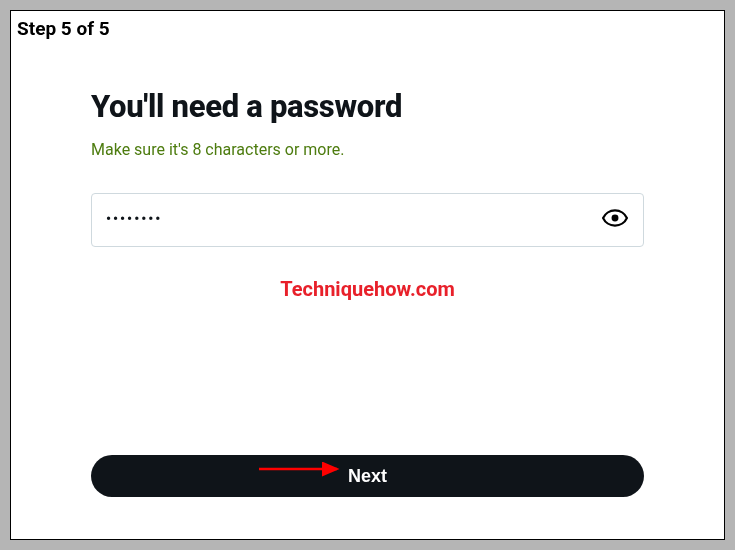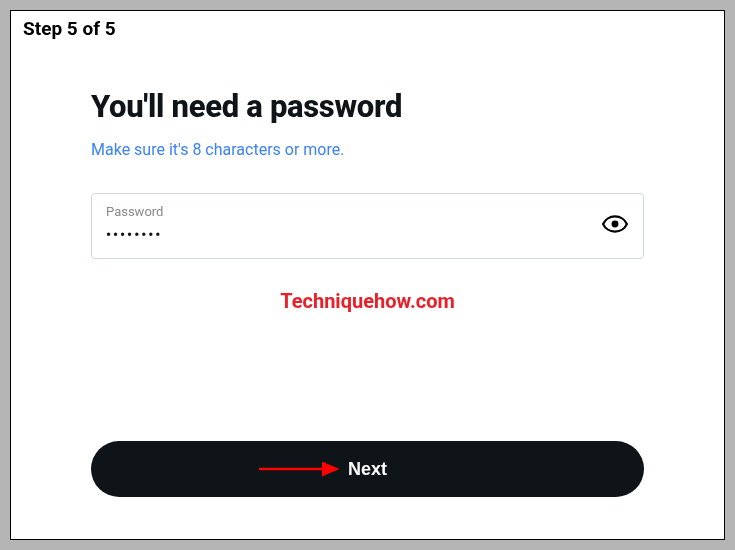--- a/index.html
+++ b/index.html
@@ -19,35 +19,35 @@
       border: 1px solid #000;
       width: 100%;
       height: 100%;
       position: relative;
       padding-top: 6px;
     }
     .step-label {
       font-size: 19px;
       font-weight: 700;
       color: #000;
-      padding-left: 12px;
+      padding-left: 6px;
     }
     .content {
       padding: 48px 80px 0 80px;
     }
     .heading {
       font-size: 31px;
       font-weight: 800;
       color: #0f1419;
       letter-spacing: -0.3px;
       margin-bottom: 15px;
     }
     .subheading {
       font-size: 16px;
-      color: #3b82f6;
+      color: #4d7c0f;
       margin-bottom: 34px;
     }
     .password-field {
       border: 1px solid #cfd9de;
       border-radius: 4px;
       padding: 10px 14px 14px 14px;
       position: relative;
       display: flex;
       align-items: center;
       margin-bottom: 30px;
@@ -80,21 +80,21 @@
       font-size: 20px;
       font-weight: 700;
       color: #e8202a;
       margin-top: 1px;
     }
     .next-button {
       position: absolute;
       bottom: 42px;
       left: 80px;
       right: 80px;
-      height: 56px;
+      height: 42px;
       background: #0f1419;
       color: #ffffff;
       border: none;
       border-radius: 30px;
       font-size: 18px;
       font-weight: 700;
       cursor: pointer;
       display: flex;
       align-items: center;
       justify-content: center;
@@ -111,21 +111,20 @@
 
 <div class="dialog">
   <div class="step-label">Step 5 of 5</div>
 
   <div class="content">
     <h1 class="heading">You'll need a password</h1>
     <p class="subheading">Make sure it's 8 characters or more.</p>
 
     <div class="password-field">
       <div class="password-inner">
-        <span class="password-label-small">Password</span>
         <span class="password-dots">••••••••</span>
       </div>
       <div class="reveal-icon">
         <svg width="26" height="26" viewBox="0 0 24 24" fill="none">
           <path d="M12 5C7 5 2.73 8.11 1 12c1.73 3.89 6 7 11 7s9.27-3.11 11-7c-1.73-3.89-6-7-11-7z" stroke="#000" stroke-width="2" fill="none"></path>
           <circle cx="12" cy="12" r="3.2" fill="#000"></circle>
         </svg>
       </div>
     </div>
 

